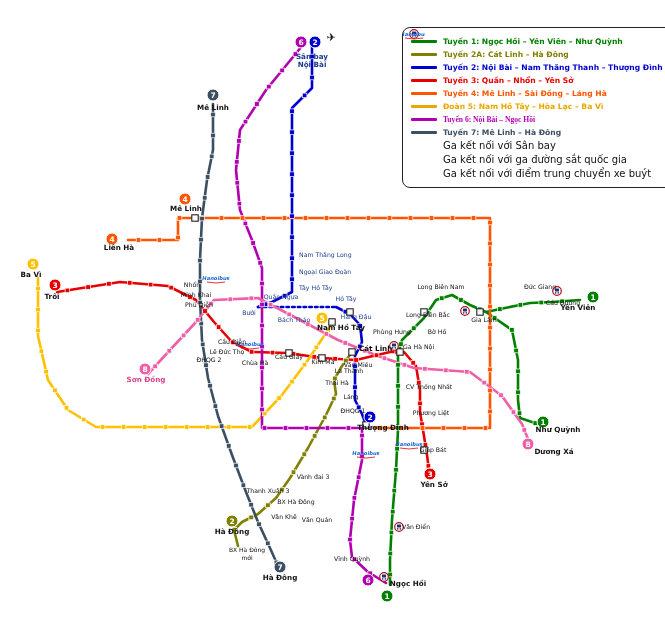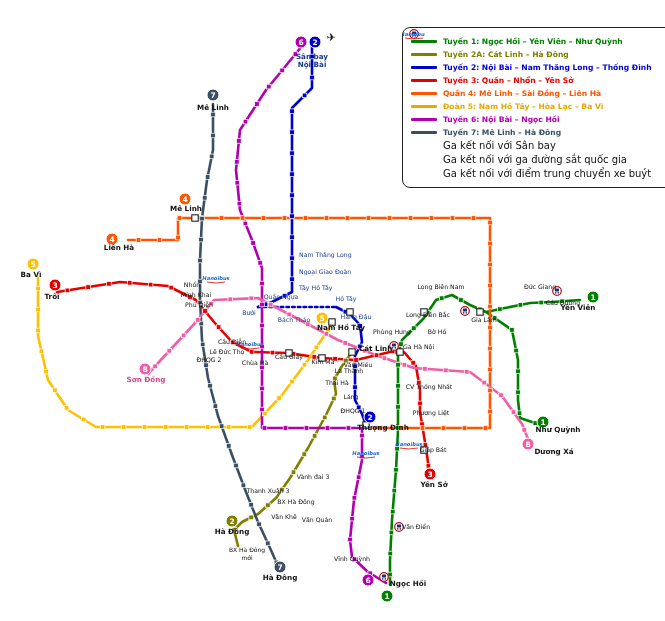--- a/index.html
+++ b/index.html
@@ -449,37 +449,37 @@
         <div class="lg-row">
           <span class="lg-sample" style="background: rgb(0, 128, 0);"></span>
           <span class="lg-text" style="color: rgb(0, 128, 0);">Tuyến 1: Ngọc Hồi – Yên Viên – Như Quỳnh</span>
         </div>
         <div class="lg-row">
           <span class="lg-sample" style="background: rgb(128, 128, 0);"></span>
           <span class="lg-text" style="color: rgb(128, 128, 0);">Tuyến 2A: Cát Linh – Hà Đông</span>
         </div>
         <div class="lg-row">
           <span class="lg-sample" style="background: rgb(0, 0, 205);"></span>
-          <span class="lg-text" style="color: rgb(0, 0, 205); font-weight: 700;">Tuyến 2: Nội Bài – Nam Thăng Long – Thống Đình</span>
+          <span class="lg-text" style="color: rgb(0, 0, 205); font-weight: 700;">Tuyến 2: Nội Bài – Nam Thăng Thanh – Thượng Đình</span>
         </div>
         <div class="lg-row">
           <span class="lg-sample" style="background: rgb(230, 0, 0);"></span>
           <span class="lg-text" style="color: rgb(230, 0, 0);">Tuyến 3: Quần – Nhổn – Yên Sở</span>
         </div>
         <div class="lg-row">
           <span class="lg-sample" style="background: rgb(255, 85, 0);"></span>
-          <span class="lg-text" style="color: rgb(255, 85, 0);">Quần 4: Mê Linh – Sài Đồng – Liên Hà</span>
+          <span class="lg-text" style="color: rgb(255, 85, 0);">Tuyến 4: Mê Linh – Sài Đồng – Láng Hà</span>
         </div>
         <div class="lg-row">
           <span class="lg-sample" style="background: rgb(232, 168, 0);"></span>
           <span class="lg-text" style="color: rgb(232, 168, 0);">Đoàn 5: Nam Hồ Tây – Hòa Lạc – Ba Vì</span>
         </div>
         <div class="lg-row">
           <span class="lg-sample" style="background: rgb(176, 0, 176);"></span>
-          <span class="lg-text" style="color: rgb(176, 0, 176);">Tuyến 6: Nội Bài – Ngọc Hồi</span>
+          <span class="lg-text" style="color: rgb(176, 0, 176); font-family: Liberation Serif, serif;">Tuyến 6: Nội Bài – Ngọc Hồi</span>
         </div>
         <div class="lg-row">
           <span class="lg-sample" style="background: rgb(59, 79, 99);"></span>
           <span class="lg-text" style="color: rgb(59, 79, 99);">Tuyến 7: Mê Linh – Hà Đông</span>
         </div>
       </div>
     <div>
         <div class="lg-sym-row">
           <span class="lg-sym-icon">
             <svg width="22" height="13" viewBox="0 0 22 13">

